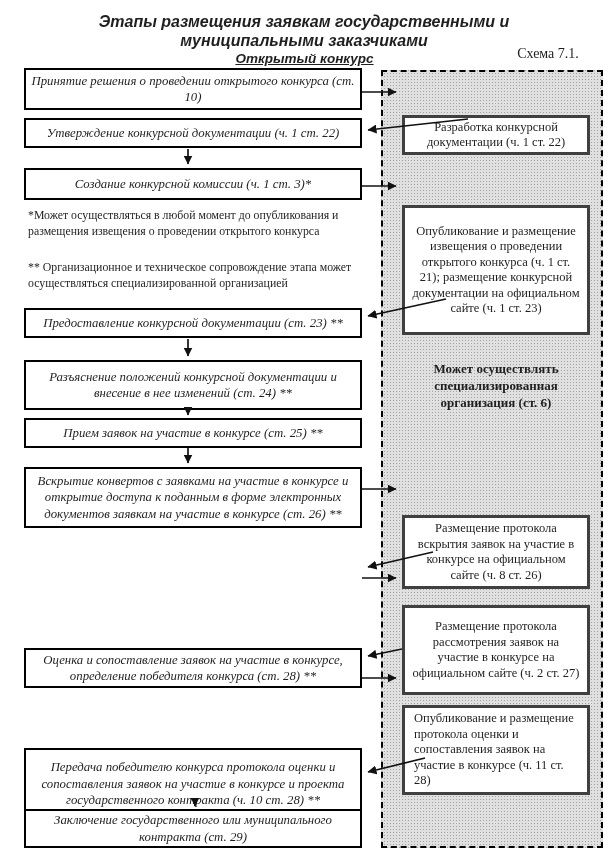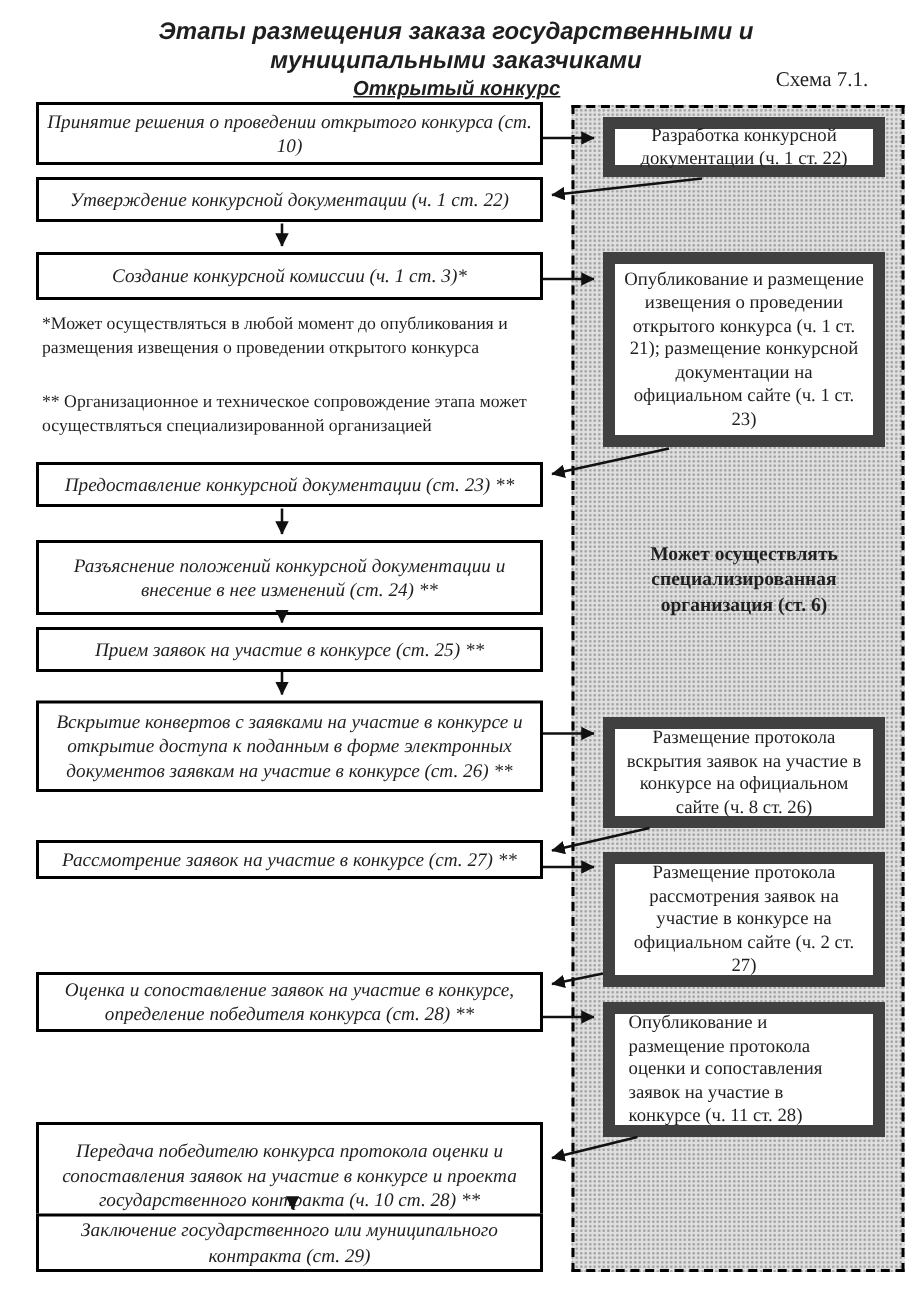--- a/index.html
+++ b/index.html
@@ -47,23 +47,24 @@
   }
   .lbox{
     left:24px;width:338px;
     border:2px solid #000;
     font-size:12.8px;line-height:16.5px;
     padding:1px 5px;
     font-style:italic;
   }
   .rbox{
     left:402px;width:188px;
-    border:8px solid #404040;
+    border:3px solid #404040;
     font-size:12.5px;line-height:15.5px;
     padding:1px 6px;
+    margin-top:37px;
   }
   .rbox.left-align{justify-content:flex-start;text-align:left;padding:1px 9px;}
   .panel-note{
     position:absolute;left:396px;top:360px;width:200px;
     text-align:center;font-weight:bold;
     font-size:13px;line-height:17px;
     z-index:2;
   }
   .footnote{
     position:absolute;left:28px;width:345px;
@@ -73,34 +74,33 @@
   .arrows{
     position:absolute;left:0;top:0;width:609px;height:861px;
     z-index:3;pointer-events:none;
   }
 </style>
 </head>
 <body>
 
 <div class="page">
 
-  <div class="title">Этапы размещения заказа государственными и муниципальными заказчиками</div>
+  <div class="title">Этапы размещения заявкам государственными и муниципальными заказчиками</div>
   <div class="subtitle">Открытый конкурс</div>
   <div class="schema-label">Схема 7.1.</div>
 
   <div class="panel"></div>
 
   <div class="box lbox" style="top:68px;height:42px;">Принятие решения о проведении открытого конкурса (ст. 10)</div>
   <div class="box lbox" style="top:118px;height:30px;">Утверждение конкурсной документации (ч. 1 ст. 22)</div>
   <div class="box lbox" style="top:168px;height:32px;">Создание конкурсной комиссии (ч. 1 ст. 3)*</div>
   <div class="box lbox" style="top:308px;height:30px;">Предоставление конкурсной документации (ст. 23) **</div>
   <div class="box lbox" style="top:360px;height:50px;">Разъяснение положений конкурсной документации и внесение в нее изменений (ст. 24) **</div>
   <div class="box lbox" style="top:418px;height:30px;">Прием заявок на участие в конкурсе (ст. 25) **</div>
   <div class="box lbox" style="top:467px;height:61px;">Вскрытие конвертов с заявками на участие в конкурсе и открытие доступа к поданным в форме электронных документов заявкам на участие в конкурсе (ст. 26) **</div>
-  <div class="box lbox" style="top:560px;height:26px;">Рассмотрение заявок на участие в конкурсе (ст. 27) **</div>
   <div class="box lbox" style="top:648px;height:40px;">Оценка и сопоставление заявок на участие в конкурсе, определение победителя конкурса (ст. 28) **</div>
   <div class="box lbox" style="top:748px;height:72px;">Передача победителю конкурса протокола оценки и сопоставления заявок на участие в конкурсе и проекта государственного контракта (ч. 10 ст. 28) **</div>
   <div class="box lbox" style="top:809px;height:39px;">Заключение государственного или муниципального контракта (ст. 29)</div>
 
   <div class="footnote" style="top:208px;">*Может осуществляться в любой момент до опубликования и размещения извещения о проведении открытого конкурса</div>
   <div class="footnote" style="top:260px;">** Организационное и техническое сопровождение этапа может осуществляться специализированной организацией</div>
 
   <div class="box rbox" style="top:78px;height:40px;">Разработка конкурсной документации (ч. 1 ст. 22)</div>
   <div class="box rbox" style="top:168px;height:130px;">Опубликование и размещение извещения о проведении открытого конкурса (ч. 1 ст. 21); размещение конкурсной документации на официальном сайте (ч. 1 ст. 23)</div>
   <div class="box rbox" style="top:478px;height:74px;">Размещение протокола вскрытия заявок на участие в конкурсе на официальном сайте (ч. 8 ст. 26)</div>

